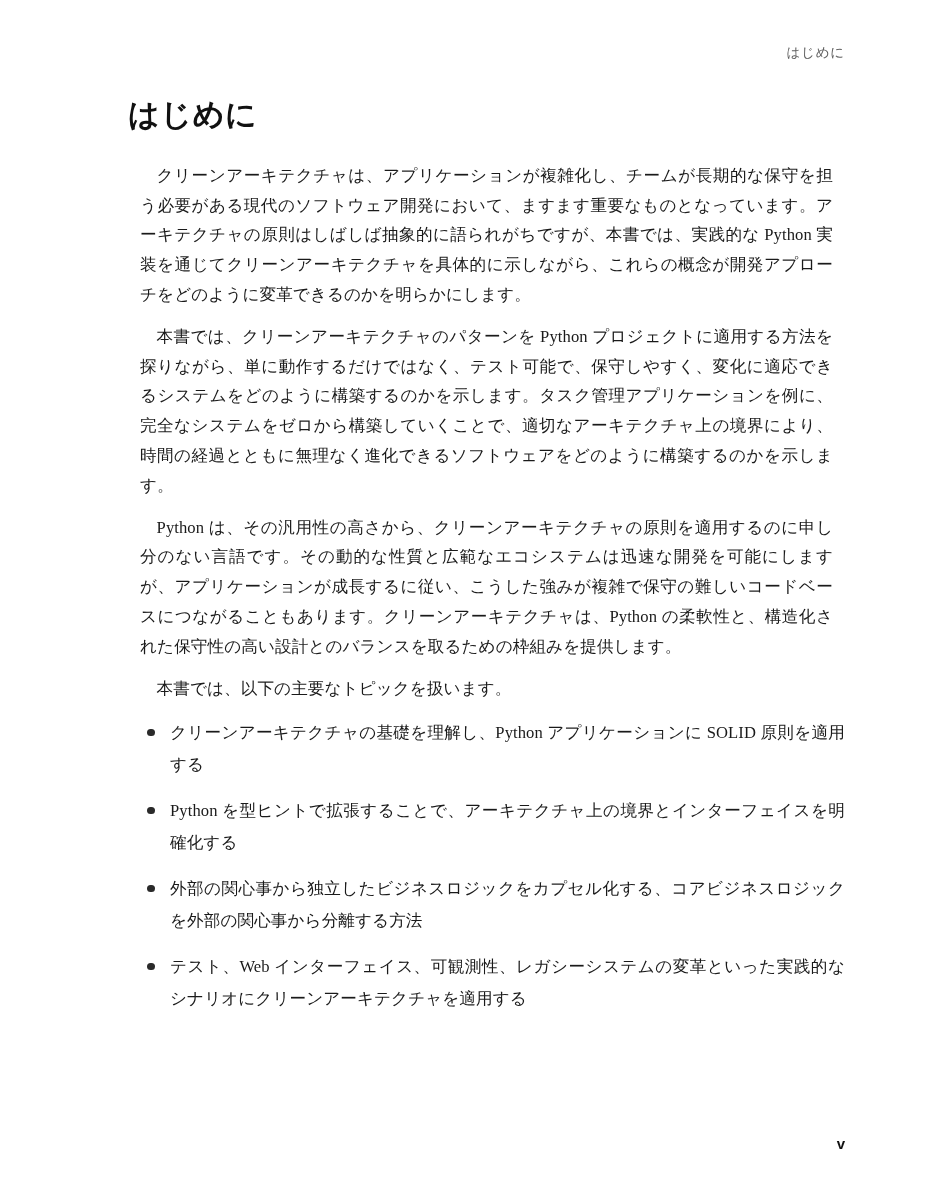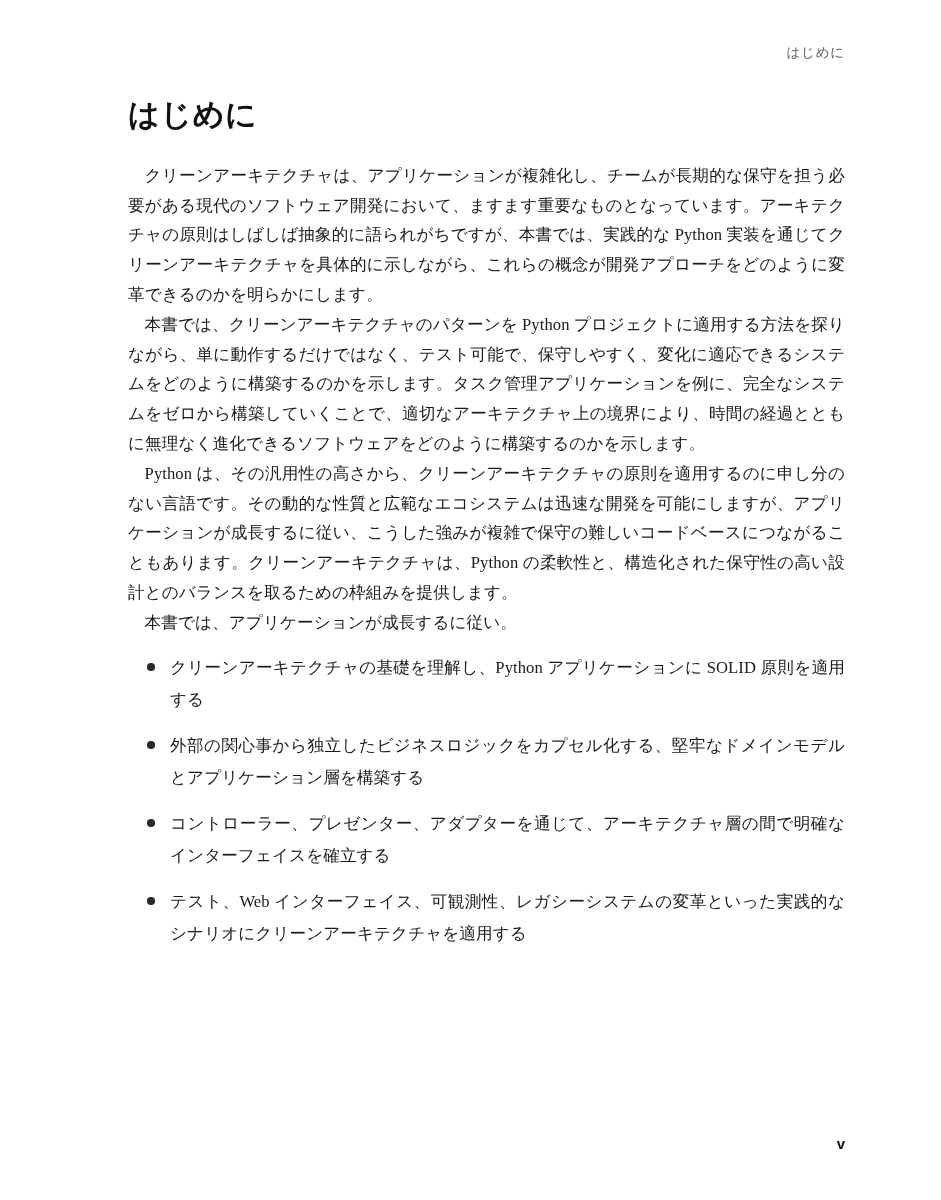--- a/index.html
+++ b/index.html
@@ -47,21 +47,21 @@
     font-family: "Liberation Sans", "DejaVu Sans", sans-serif;
     font-weight: 700;
     font-size: 31px;
     line-height: 1.25;
     margin: 0 0 26px 0;
     letter-spacing: 0.02em;
     color: #111111;
   }
 
   p.body-para {
-    margin: 0;
+    margin: 12px;
     font-size: 16.6px;
     line-height: 29.8px;
     text-align: justify;
     text-justify: inter-character;
     text-indent: 1em;
     letter-spacing: 0.005em;
     color: #1a1a1a;
   }
 
   
@@ -112,34 +112,34 @@
 
   <div class="running-head">はじめに</div>
 
   <div class="column">
 
     <h1 class="chapter-title">はじめに</h1>
 
     <p class="body-para">クリーンアーキテクチャは、アプリケーションが複雑化し、チームが長期的な保守を担う必要がある現代のソフトウェア開発において、ますます重要なものとなっています。アーキテクチャの原則はしばしば抽象的に語られがちですが、本書では、実践的な Python 実装を通じてクリーンアーキテクチャを具体的に示しながら、これらの概念が開発アプローチをどのように変革できるのかを明らかにします。</p>
     <p class="body-para">本書では、クリーンアーキテクチャのパターンを Python プロジェクトに適用する方法を探りながら、単に動作するだけではなく、テスト可能で、保守しやすく、変化に適応できるシステムをどのように構築するのかを示します。タスク管理アプリケーションを例に、完全なシステムをゼロから構築していくことで、適切なアーキテクチャ上の境界により、時間の経過とともに無理なく進化できるソフトウェアをどのように構築するのかを示します。</p>
     <p class="body-para">Python は、その汎用性の高さから、クリーンアーキテクチャの原則を適用するのに申し分のない言語です。その動的な性質と広範なエコシステムは迅速な開発を可能にしますが、アプリケーションが成長するに従い、こうした強みが複雑で保守の難しいコードベースにつながることもあります。クリーンアーキテクチャは、Python の柔軟性と、構造化された保守性の高い設計とのバランスを取るための枠組みを提供します。</p>
-    <p class="body-para">本書では、アプリケーションが成長するに従い。</p>
+    <p class="body-para">本書では、以下の主要なトピックを扱います。</p>
 
     <ul class="topic-list">
       <li>
         <span class="bullet-dot"></span>
         <span>クリーンアーキテクチャの基礎を理解し、Python アプリケーションに SOLID 原則を適用する</span>
       </li>
       <li>
         <span class="bullet-dot"></span>
-        <span>外部の関心事から独立したビジネスロジックをカプセル化する、堅牢なドメインモデルとアプリケーション層を構築する</span>
+        <span>Python を型ヒントで拡張することで、アーキテクチャ上の境界とインターフェイスを明確化する</span>
       </li>
       <li>
         <span class="bullet-dot"></span>
-        <span>コントローラー、プレゼンター、アダプターを通じて、アーキテクチャ層の間で明確なインターフェイスを確立する</span>
+        <span>外部の関心事から独立したビジネスロジックをカプセル化する、コアビジネスロジックを外部の関心事から分離する方法</span>
       </li>
       <li>
         <span class="bullet-dot"></span>
         <span>テスト、Web インターフェイス、可観測性、レガシーシステムの変革といった実践的なシナリオにクリーンアーキテクチャを適用する</span>
       </li>
     </ul>
 
   </div>
 
   <div class="folio">v</div>

